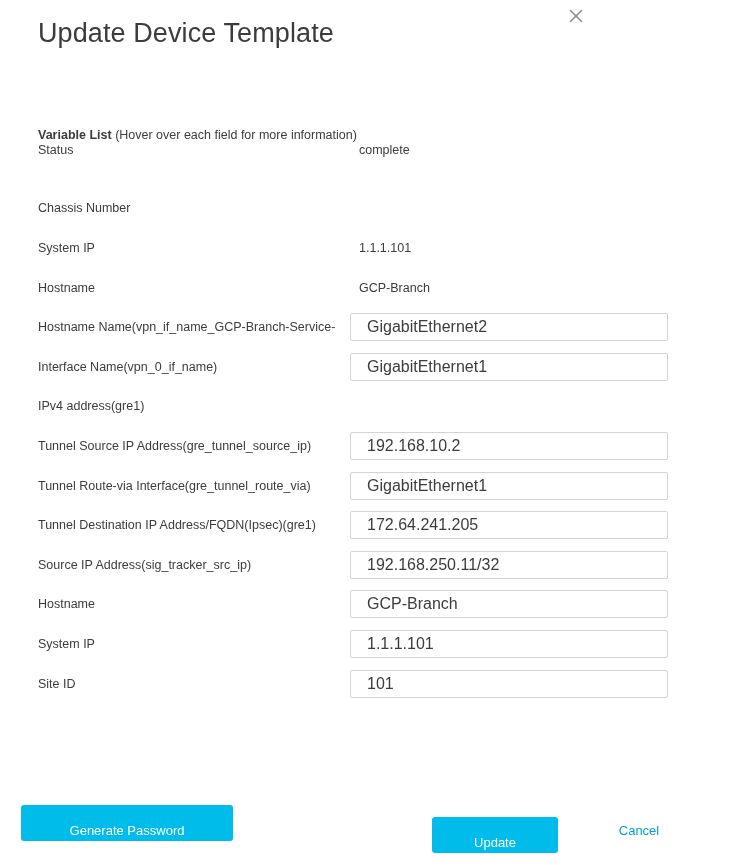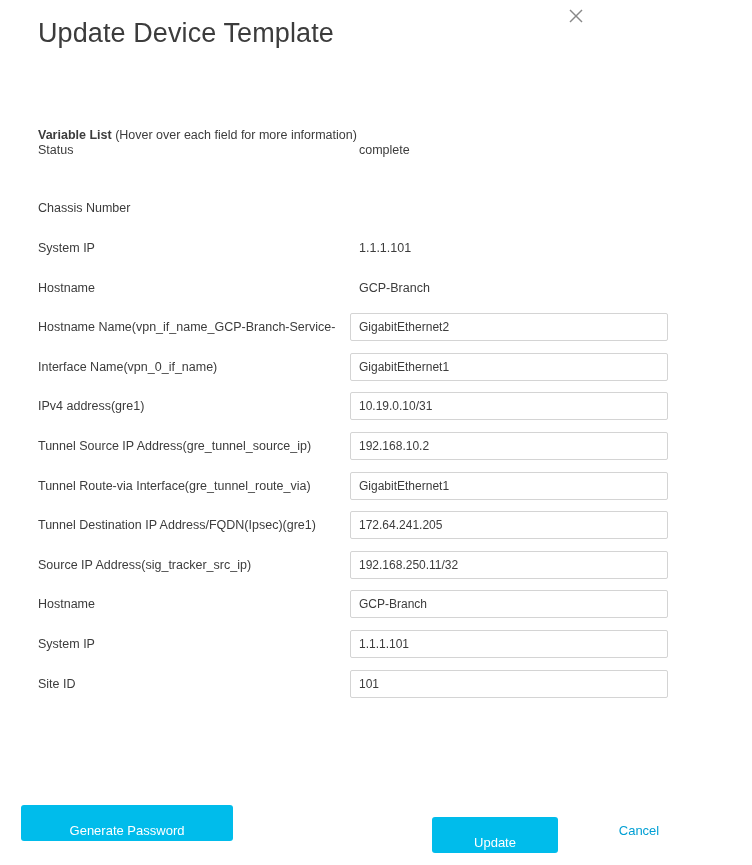--- a/index.html
+++ b/index.html
@@ -91,23 +91,23 @@
   }
   .field {
     position: absolute;
     left: 350px;
     width: 318px;
     height: 28px;
     border: 1px solid #d4d4d4;
     border-radius: 2px;
     background: #fff;
     font-family: "Liberation Sans", sans-serif;
-    font-size: 12px;
-    color: #3c3c3c;
-    padding: 0 8px;
+    font-size: 16px;
+    color: #3c3c3c;
+    padding: 0 16px;
     outline: none;
   }
   .spacer { height: 19px; }
   .footer {
     position: absolute;
     left: 0;
     bottom: 24px;
     width: 752px;
     height: 36px;
   }
@@ -195,21 +195,20 @@
     </div>
 
 
     <div class="row">
       <span class="label">Interface Name(vpn_0_if_name)</span>
       <input class="field" type="text" value="GigabitEthernet1" style="">
     </div>
 
     <div class="row">
       <span class="label">IPv4 address(gre1)</span>
-      <input class="field" type="text" value="10.19.0.10/31" style="">
     </div>
 
     <div class="row">
       <span class="label">Tunnel Source IP Address(gre_tunnel_source_ip)</span>
       <input class="field" type="text" value="192.168.10.2" style="">
     </div>
 
     <div class="row">
       <span class="label">Tunnel Route-via Interface(gre_tunnel_route_via)</span>
       <input class="field" type="text" value="GigabitEthernet1" style="">

